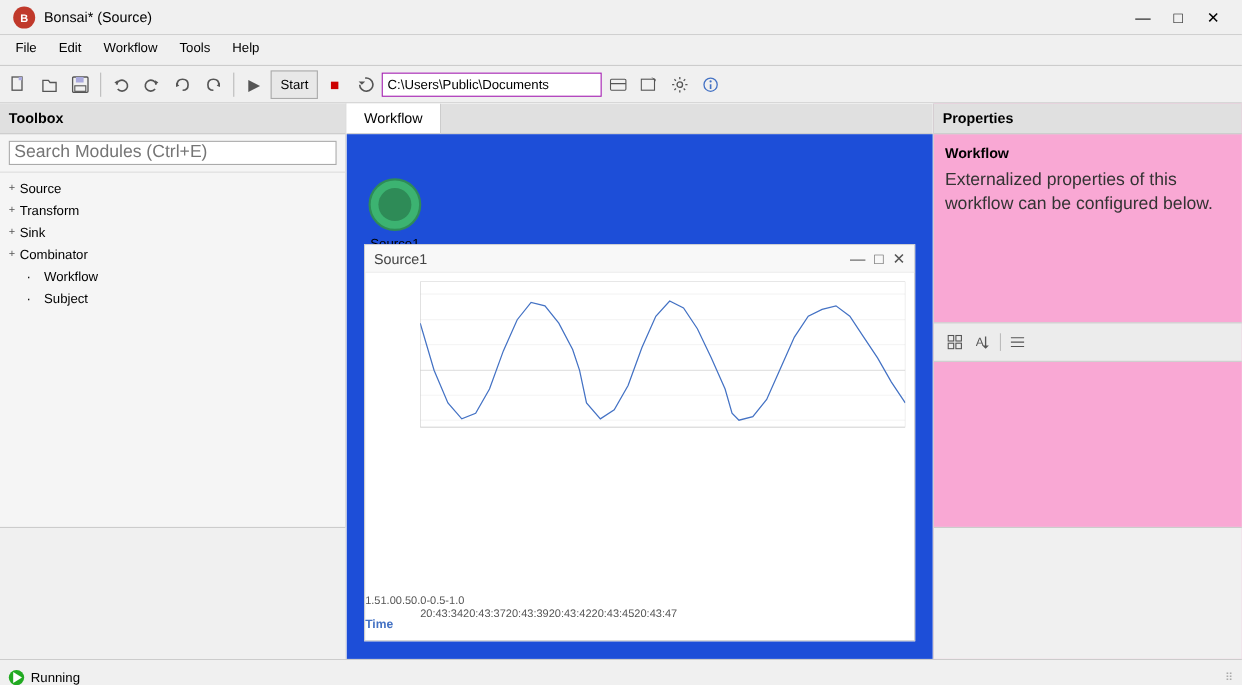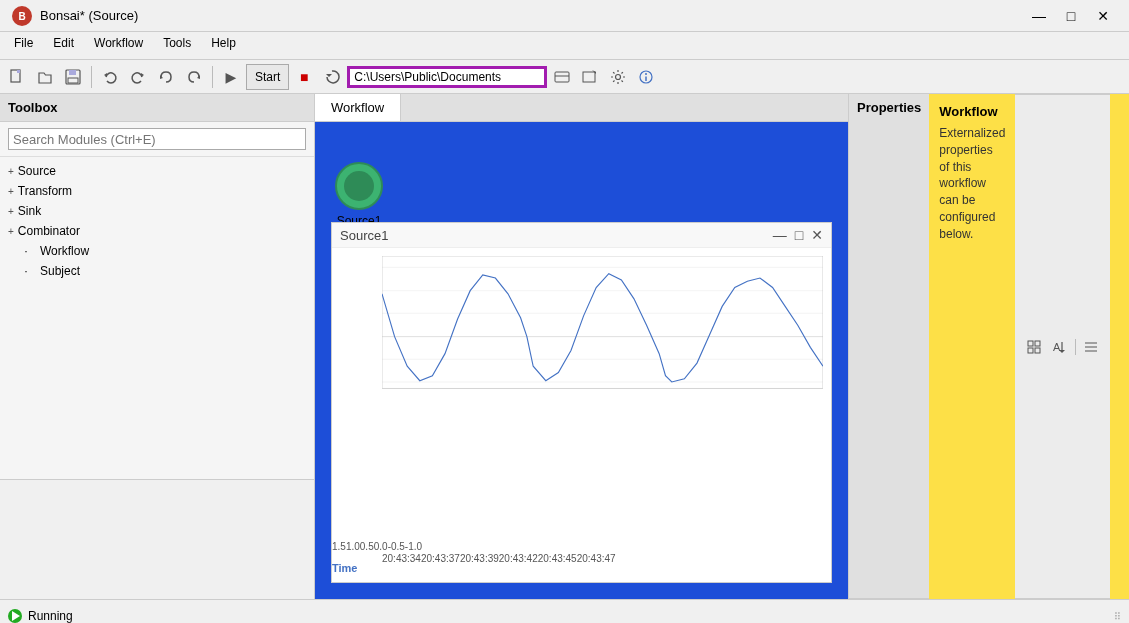--- a/index.html
+++ b/index.html
@@ -56,21 +56,21 @@
       display: flex; align-items: center; justify-content: center;
       font-size: 14px;
     }
     .tb-separator { width: 1px; height: 22px; background: #bbb; margin: 0 3px; }
     .tb-start-btn {
       display: flex; align-items: center; gap: 4px;
       border: 1px solid #aaa; background: #e8e8e8; cursor: pointer;
       padding: 3px 8px; font-size: 12px; height: 26px;
     }
     .tb-path-input {
-      height: 22px; border: 3px solid #a21caf; padding: 0 4px;
+      height: 22px; border: 1px solid #a21caf; padding: 0 4px;
       font-size: 12px; width: 200px; background: white;
     }
 
     
     .main-layout {
       display: flex;
       height: calc(623px - 32px - 28px - 34px - 24px);
     }
 
     
@@ -221,37 +221,37 @@
 
     
     .chart-svg {
       position: absolute;
       top: 8px; left: 50px; right: 8px; bottom: 30px;
     }
 
     
     .properties-panel {
       width: 280px;
-      background: #fde047;
-      display: flex;
-      flex-direction: row;
+      background: #f9a8d4;
+      display: flex;
+      flex-direction: column;
     }
     .properties-header {
       background: #e0e0e0;
       padding: 6px 8px;
       font-size: 13px;
       font-weight: bold;
       border-bottom: 1px solid #ccc;
     }
     .properties-body {
       padding: 10px;
       flex: 1;
     }
     .prop-title { font-weight: bold; font-size: 13px; margin-bottom: 6px; }
-    .prop-desc { font-size: 12px; color: #333; line-height: 1.4; }
+    .prop-desc { font-size: 16px; color: #333; line-height: 1.4; }
     .properties-toolbar {
       display: flex; align-items: center; gap: 4px;
       padding: 6px 8px;
       border-top: 1px solid #ccc; border-bottom: 1px solid #ccc;
       background: #ececec;
     }
     .prop-tb-btn { width: 22px; height: 22px; border: 1px solid transparent; background: transparent; cursor: pointer; font-size: 11px; display: flex; align-items: center; justify-content: center; }
     .prop-separator { width: 1px; height: 16px; background: #bbb; }
     .properties-bottom {
       height: 120px; border-top: 1px solid #ccc; background: #f0f0f0;
@@ -393,21 +393,21 @@
         <line x1="8" y1="7.5" x2="8" y2="12" stroke="#4472c4" stroke-width="1.5"></line>
       </svg>
   </button>
 </div>
 
 <div class="main-layout">
 
   <div class="toolbox-panel">
     <div class="toolbox-header">Toolbox</div>
     <div class="toolbox-search">
-      <input type="text" style="width: 100%; height: 22px; border: 1px solid rgb(170, 170, 170); padding: 0px 4px; font-size: 13px; color: rgb(136, 136, 136);" placeholder="Search Modules (Ctrl+E)">
+      <input type="text" style="width: 100%; height: 22px; border: 1px solid rgb(170, 170, 170); padding: 0px 4px; font-size: 16px; color: rgb(136, 136, 136);" placeholder="Search Modules (Ctrl+E)">
     </div>
     <div class="toolbox-tree">
       <div class="tree-item">
         <span class="expand">+</span>
         <span>Source</span>
       </div>
       <div class="tree-item">
         <span class="expand">+</span>
         <span>Transform</span>
       </div>

